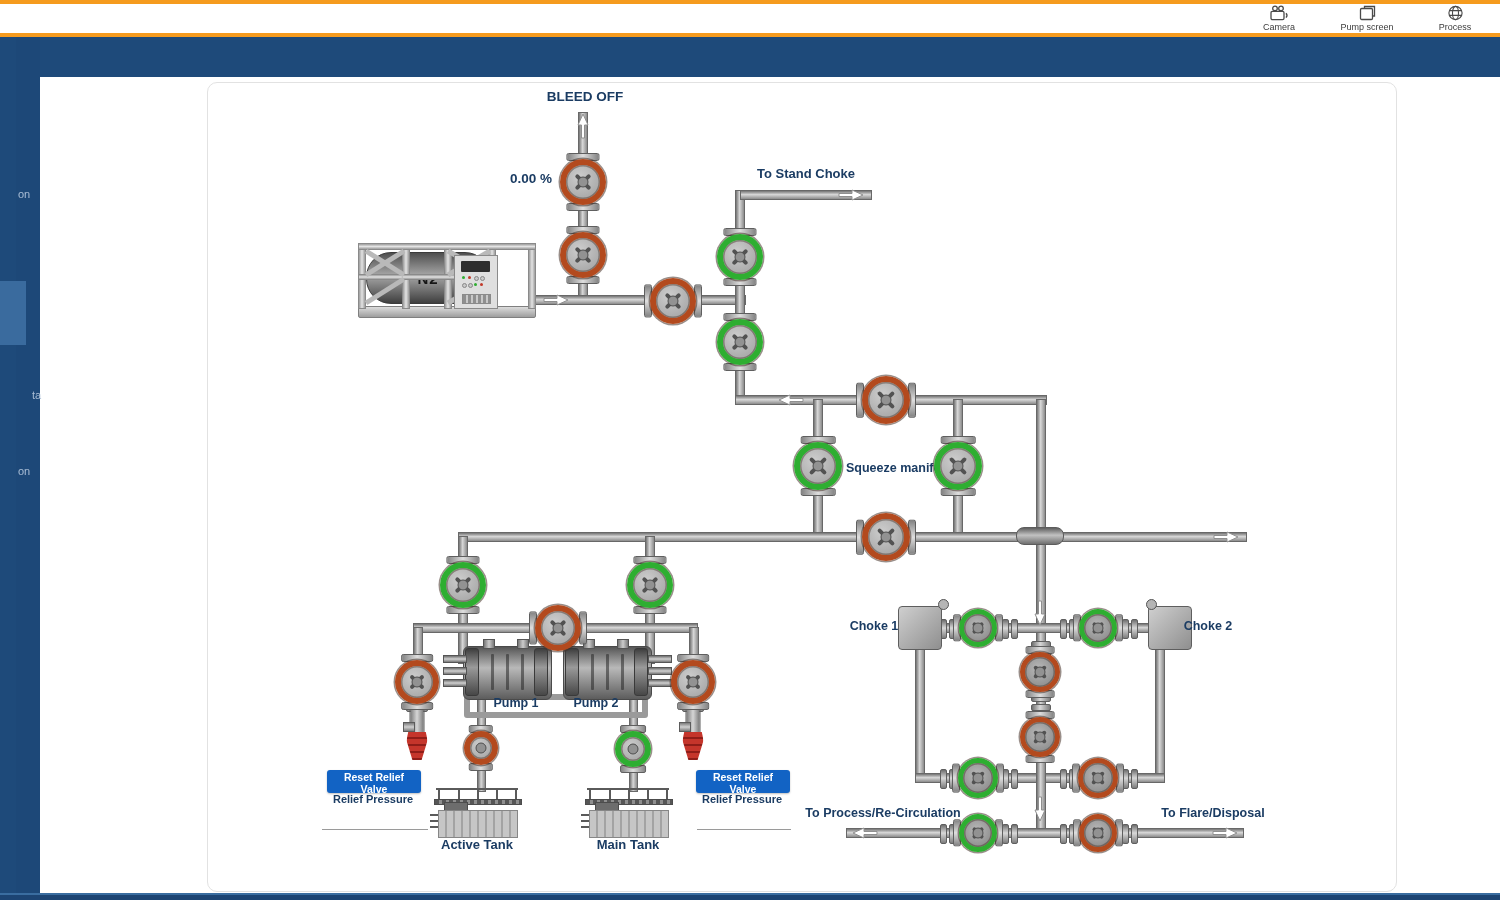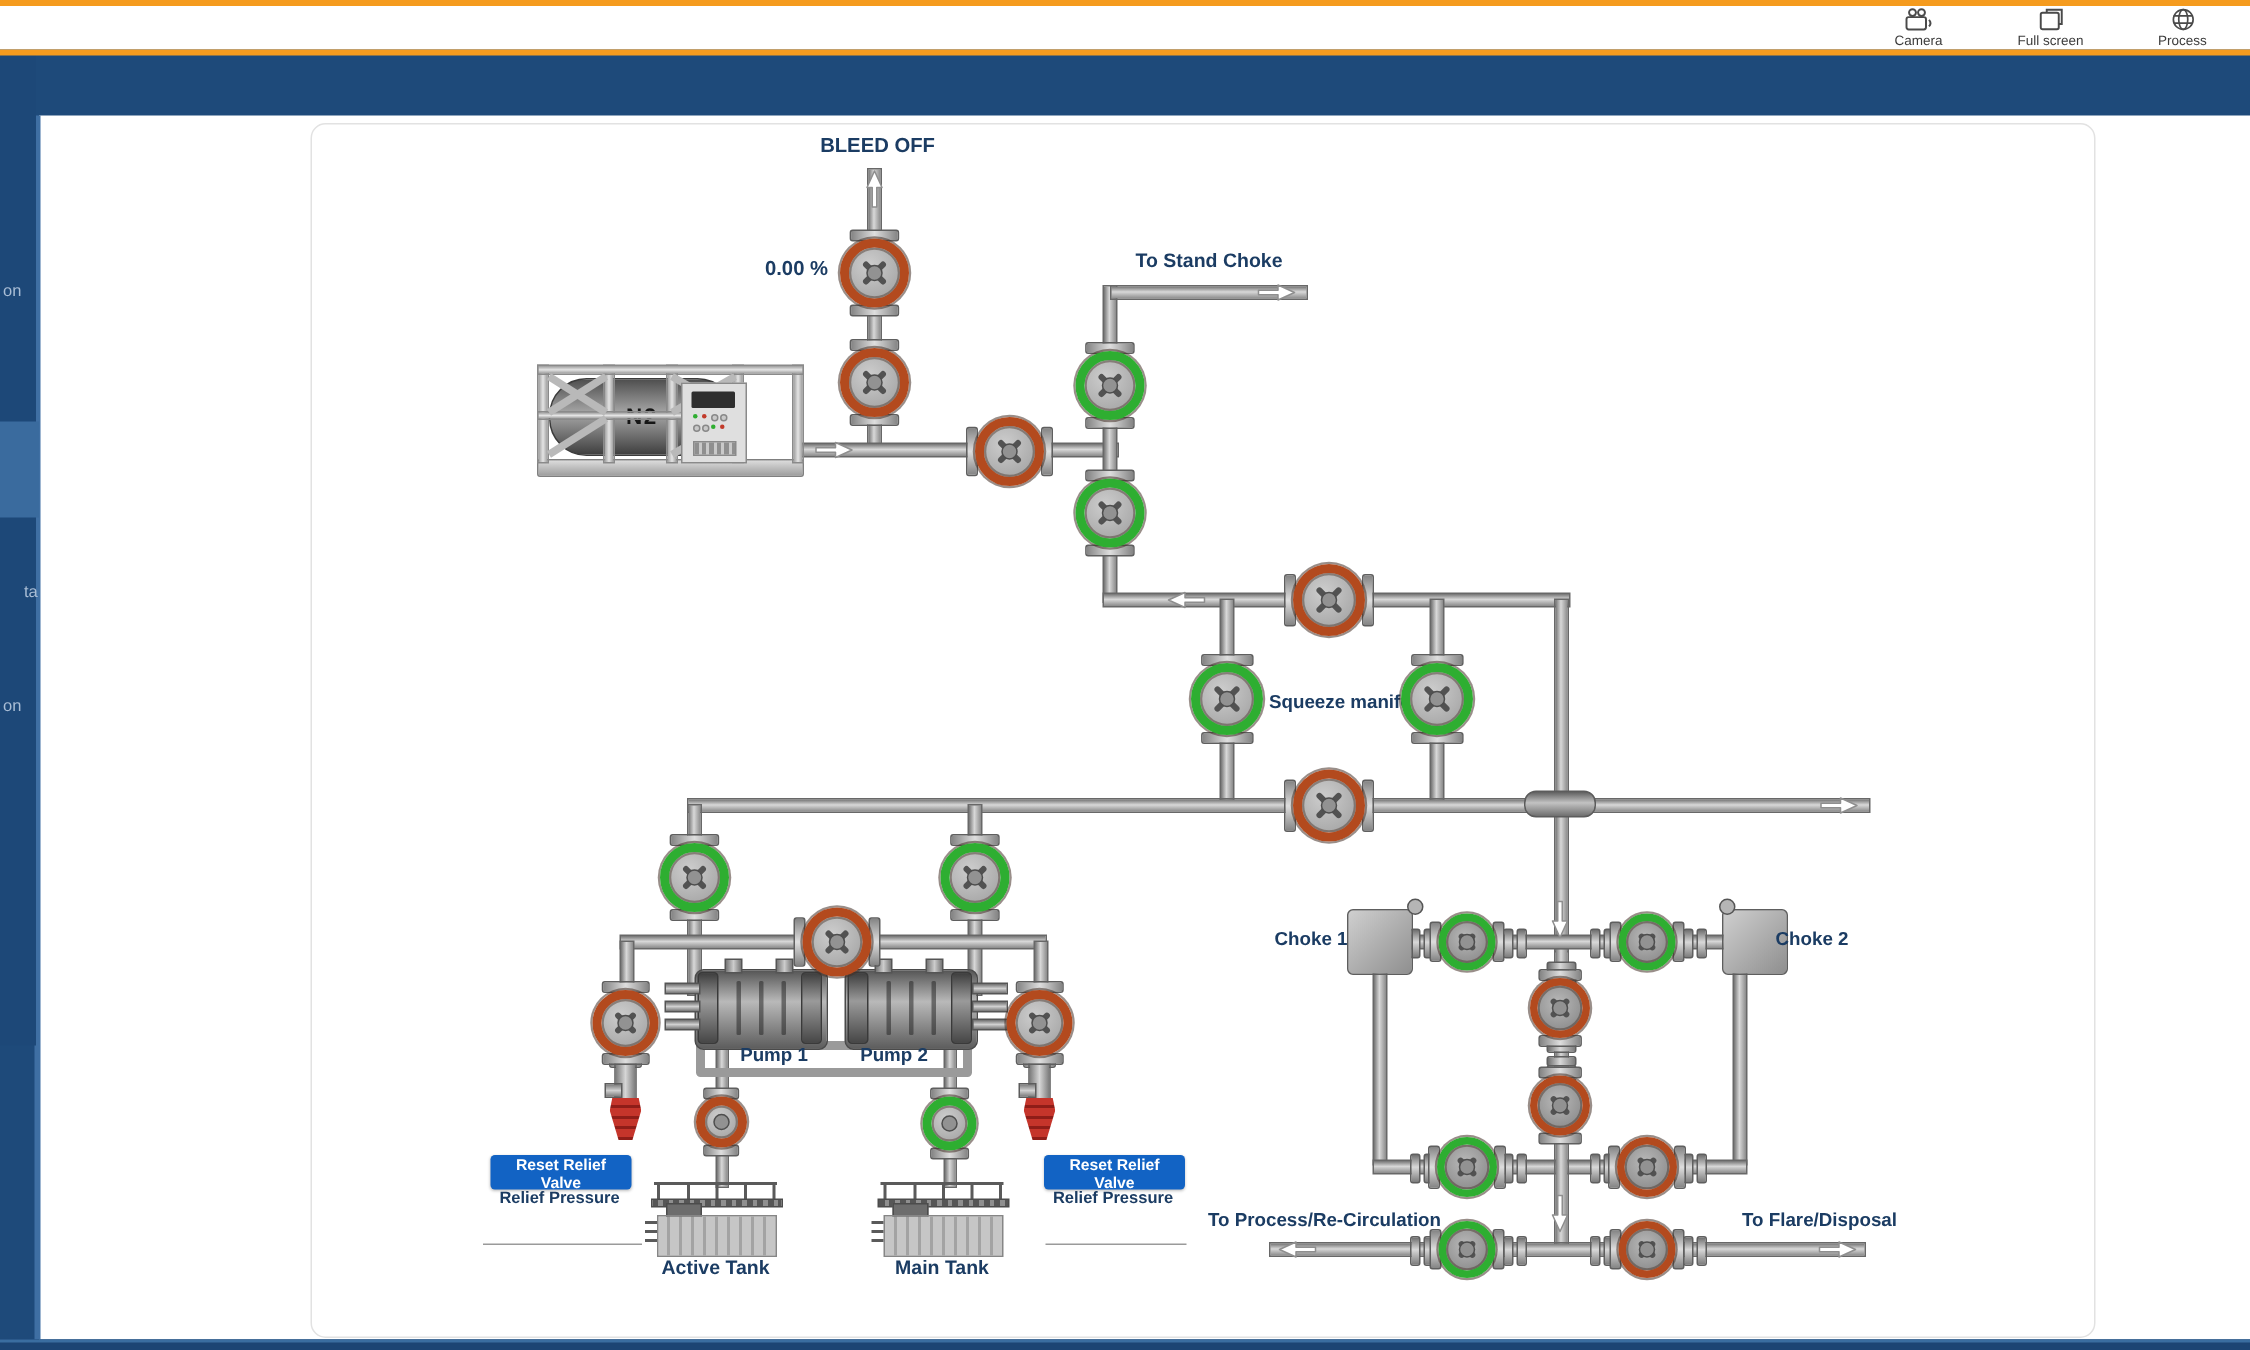--- a/index.html
+++ b/index.html
@@ -10,21 +10,21 @@
   #top-orange{left:0;top:0;width:1500px;height:4px;background:#f59b1e;z-index:60}
   #header-bar{left:0;top:4px;width:1500px;height:29px;background:#fff;z-index:60;display:flex;justify-content:flex-end;align-items:center;padding-right:14px;box-sizing:border-box;gap:26px}
   #header-orange{left:0;top:33px;width:1500px;height:4px;background:#f59b1e;z-index:60}
   .hdr-action{display:flex;flex-direction:column;align-items:center;width:62px;cursor:pointer}
   .hdr-action svg{display:block}
   .hdr-action .lbl{font-size:9px;color:#3c3c3c;margin-top:1px;white-space:nowrap}
   #blue-band{left:0;top:37px;width:1500px;height:863px;background:#1e4a7a}
   #content-white{left:26px;top:77px;width:1474px;height:816px;background:#fff}
   #panel-edge{left:23px;top:77px;width:4px;height:816px;background:#3f6fa3}
   #bottom-strip{left:0;top:893px;width:1500px;height:7px;background:#1c4473;border-top:2px solid #3a6da0;box-sizing:border-box}
-  #sidebar{left:0;top:37px;width:24px;height:660px;background:#1d4878;z-index:5}
+  #sidebar{left:16px;top:37px;width:24px;height:856px;background:#1d4878;z-index:5}
   #sidebar .frag{position:absolute;left:2px;color:#a9bdd5;font-size:11px}
   #sidebar-active{left:0;top:281px;width:26px;height:64px;background:#3a6b9e;z-index:6}
   #diagram-card{left:207px;top:82px;width:1190px;height:810px;background:#fff;border:1px solid #e2e2e2;border-radius:10px;box-sizing:border-box;z-index:7}
   #diagram{left:0;top:0;width:1500px;height:900px;z-index:8}
   
   .pipe{position:absolute;box-sizing:border-box;border:1px solid #686868;z-index:10}
   .pipe.h{background:linear-gradient(#747474,#d8d8d8 45%,#8b8b8b)}
   .pipe.v{background:linear-gradient(90deg,#747474,#d8d8d8 45%,#8b8b8b)}
   .sleeve{position:absolute;z-index:15;border:1px solid #5c5c5c;border-radius:8px;background:linear-gradient(#5f5f5f,#c2c2c2 45%,#6f6f6f);box-sizing:border-box}
   .flange{position:absolute;z-index:15}
@@ -97,21 +97,21 @@
     </span>
     <span class="lbl">Camera</span>
   </div>
   <div class="hdr-action">
     <span>
       <svg width="17" height="16" viewBox="0 0 17 16" fill="none" stroke="#4a4a4a" stroke-width="1.3">
         <rect x="1.5" y="3.5" width="12" height="11" rx="1.2"></rect>
         <path d="M5.5 3.5 V1.5 H15.5 V11 H13.5"></path>
       </svg>
     </span>
-    <span class="lbl">Full screen</span>
+    <span class="lbl">Pump screen</span>
   </div>
   <div class="hdr-action">
     <span>
       <svg width="17" height="16" viewBox="0 0 17 17" fill="none" stroke="#4a4a4a" stroke-width="1.2">
         <circle cx="8.5" cy="8.5" r="7"></circle>
         <ellipse cx="8.5" cy="8.5" rx="3.2" ry="7"></ellipse>
         <path d="M1.7 6 H15.3 M1.7 11 H15.3"></path>
       </svg>
     </span>
     <span class="lbl">Process</span>

